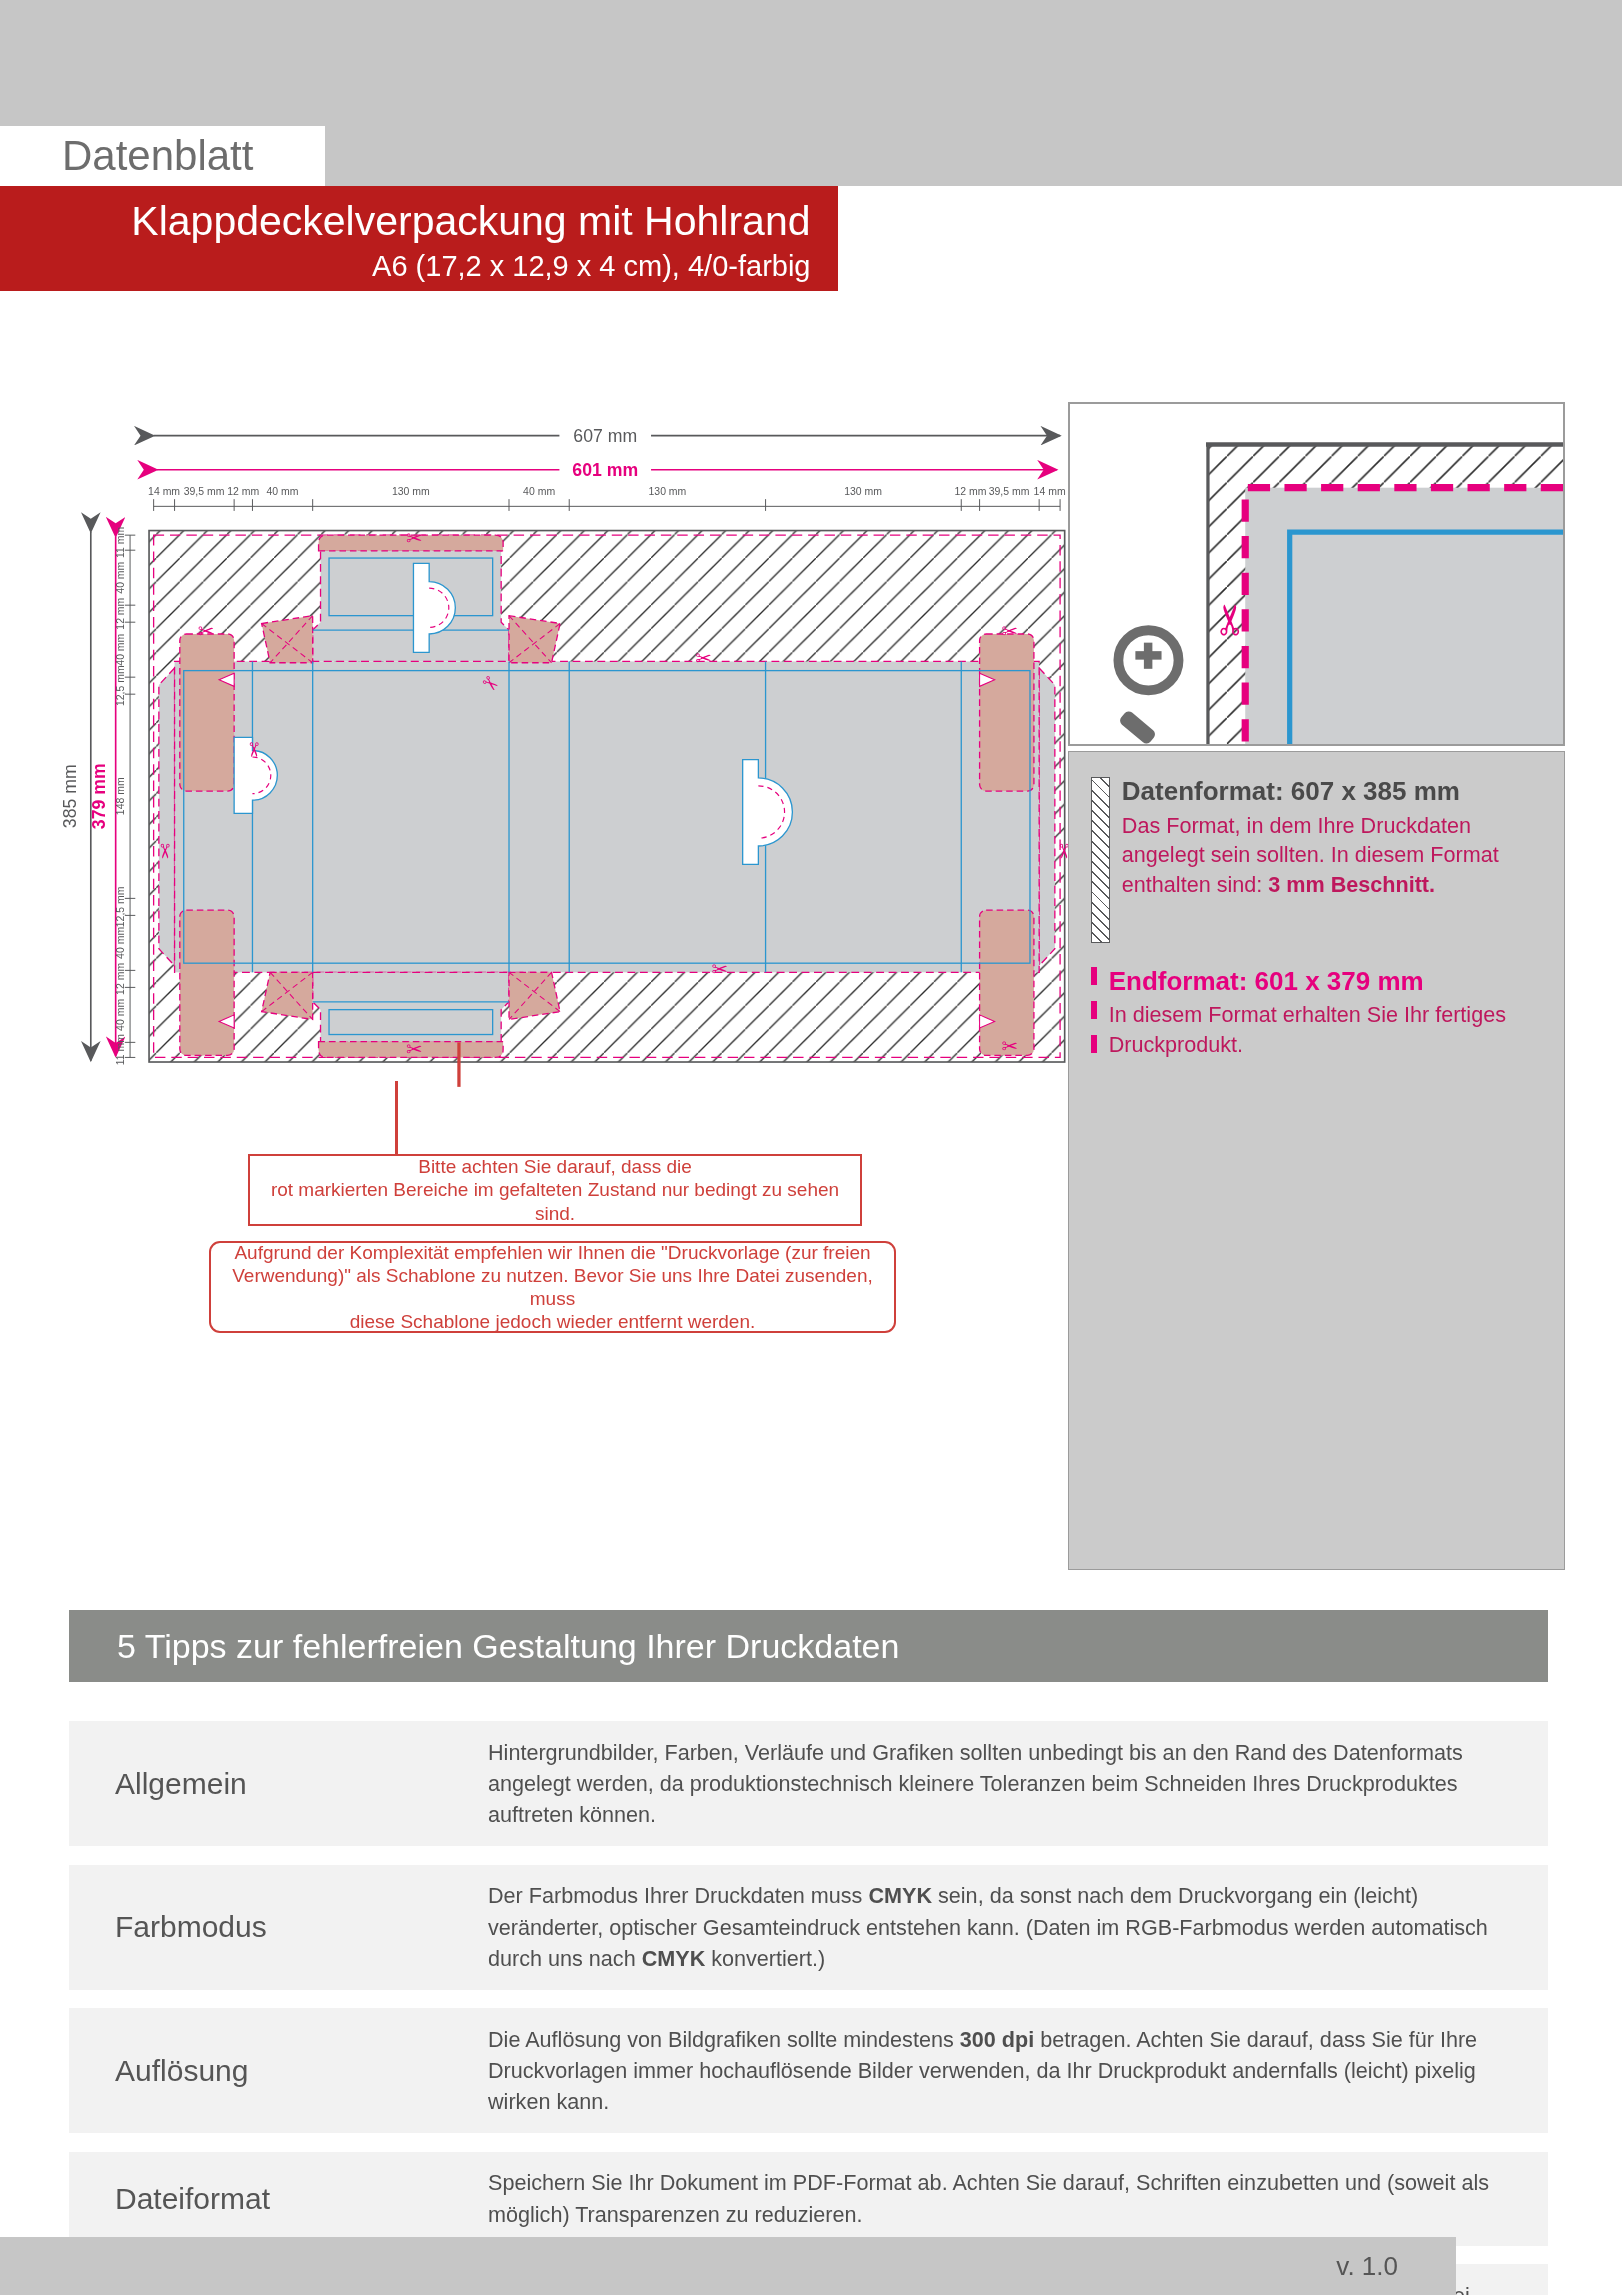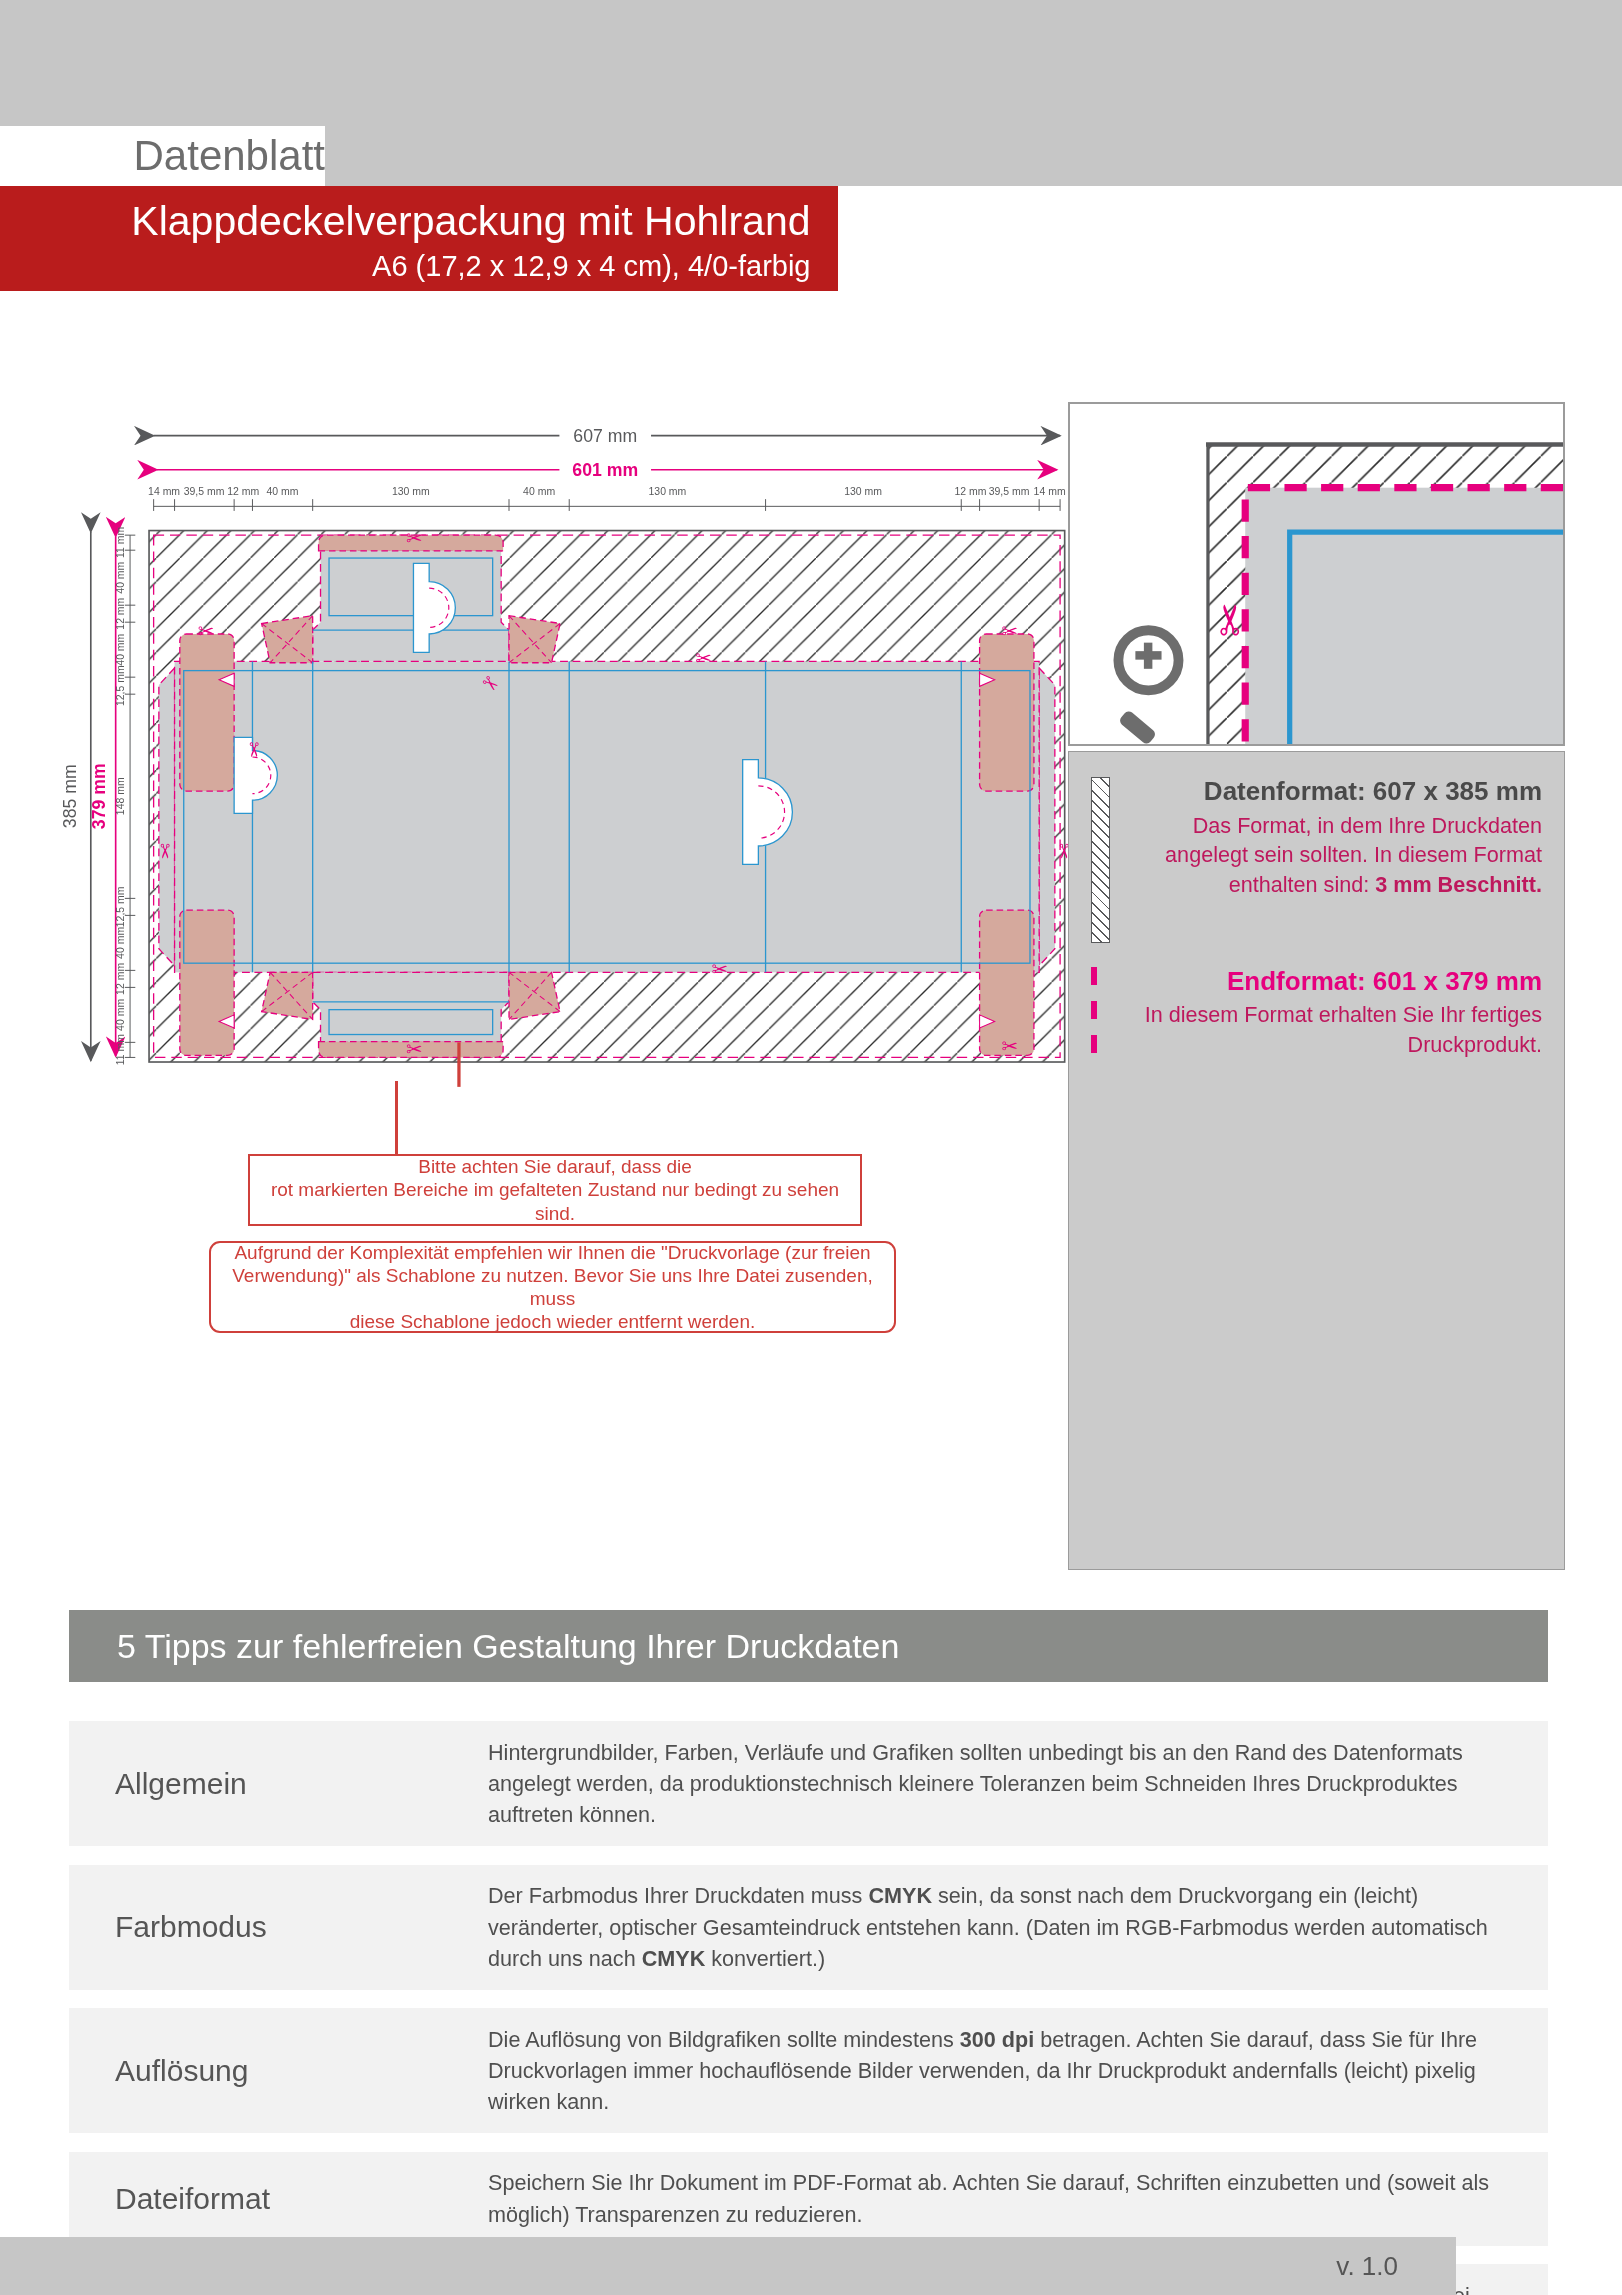--- a/index.html
+++ b/index.html
@@ -4,36 +4,36 @@
 <style>
   html,body{margin:0;padding:0;}
   body{
     width:1623px;height:2295px;position:relative;background:#ffffff;
     font-family:"Liberation Sans", sans-serif;color:#4f4f4f;overflow:hidden;
   }
   .abs{position:absolute;}
   
   #top-band{left:0;top:0;width:1623px;height:186px;background:#c6c6c6;}
   #datenblatt-box{left:0;top:126px;width:325px;height:60px;background:#ffffff;}
-  #datenblatt-box span{display:block;padding-left:62px;line-height:60px;font-size:42px;color:#6d6d6d;text-align:right;}
+  #datenblatt-box span{display:block;padding-left:62px;line-height:60px;font-size:42px;color:#6d6d6d;}
   #title-bar{left:0;top:186px;width:838px;height:105px;background:#b91c1c;color:#fff;}
   #title-bar .t1{position:absolute;right:27.5px;top:11.8px;font-size:41px;white-space:nowrap;}
   #title-bar .t2{position:absolute;right:27.5px;top:64px;font-size:29px;white-space:nowrap;}
   
   #dieline-svg{left:62px;top:393px;}
   #red-connector{left:395px;top:1081px;width:3.3px;height:74px;background:#cf403b;}
   .warnbox{border:2.6px solid #cf403b;background:#fff;color:#cf403b;text-align:center;
            display:flex;flex-direction:column;justify-content:center;font-size:19px;line-height:1.22;}
   #warnbox-1{left:248px;top:1154px;width:610px;height:68px;}
   #warnbox-2{left:209px;top:1241px;width:683px;height:88px;border-radius:11px;}
   
   #zoom-box{left:1068px;top:402px;width:497px;height:344px;background:#fff;border:2px solid #9b9b9b;box-sizing:border-box;}
   
   #info-panel{left:1068px;top:751px;width:497px;height:819px;background:#cbcbcb;border:1.3px solid #9b9b9b;box-sizing:border-box;padding:25px 22px 0 22px;}
-  .ip-row{display:flex;margin-bottom:23.6px;text-align:right;}
+  .ip-row{display:flex;margin-bottom:23.6px;}
   .ip-icon{flex:0 0 auto;margin-right:11.8px;}
   .icon-hatch{width:17px;height:164px;border:1.3px solid #58595b;
      background:repeating-linear-gradient(45deg,#fff 0 5.9px,#58595b 5.9px 7.2px);}
   .icon-dash-magenta{width:5.9px;height:98px;
      background:repeating-linear-gradient(180deg,#e6007e 0 18.3px,rgba(0,0,0,0) 18.3px 34px);}
   .icon-solid-blue{width:6.5px;height:233px;background:#1d7dc4;}
   .ip-title{font-size:26px;font-weight:bold;color:#4a4a4a;margin:0 0 3.9px 0;line-height:1.15;}
   .ip-title.magenta{color:#e6007e;}
   .ip-title.blue{color:#1d7dc4;}
   .ip-sub{font-size:25px;font-weight:bold;color:#1d7dc4;margin:0 0 2.6px 0;line-height:1.15;}

